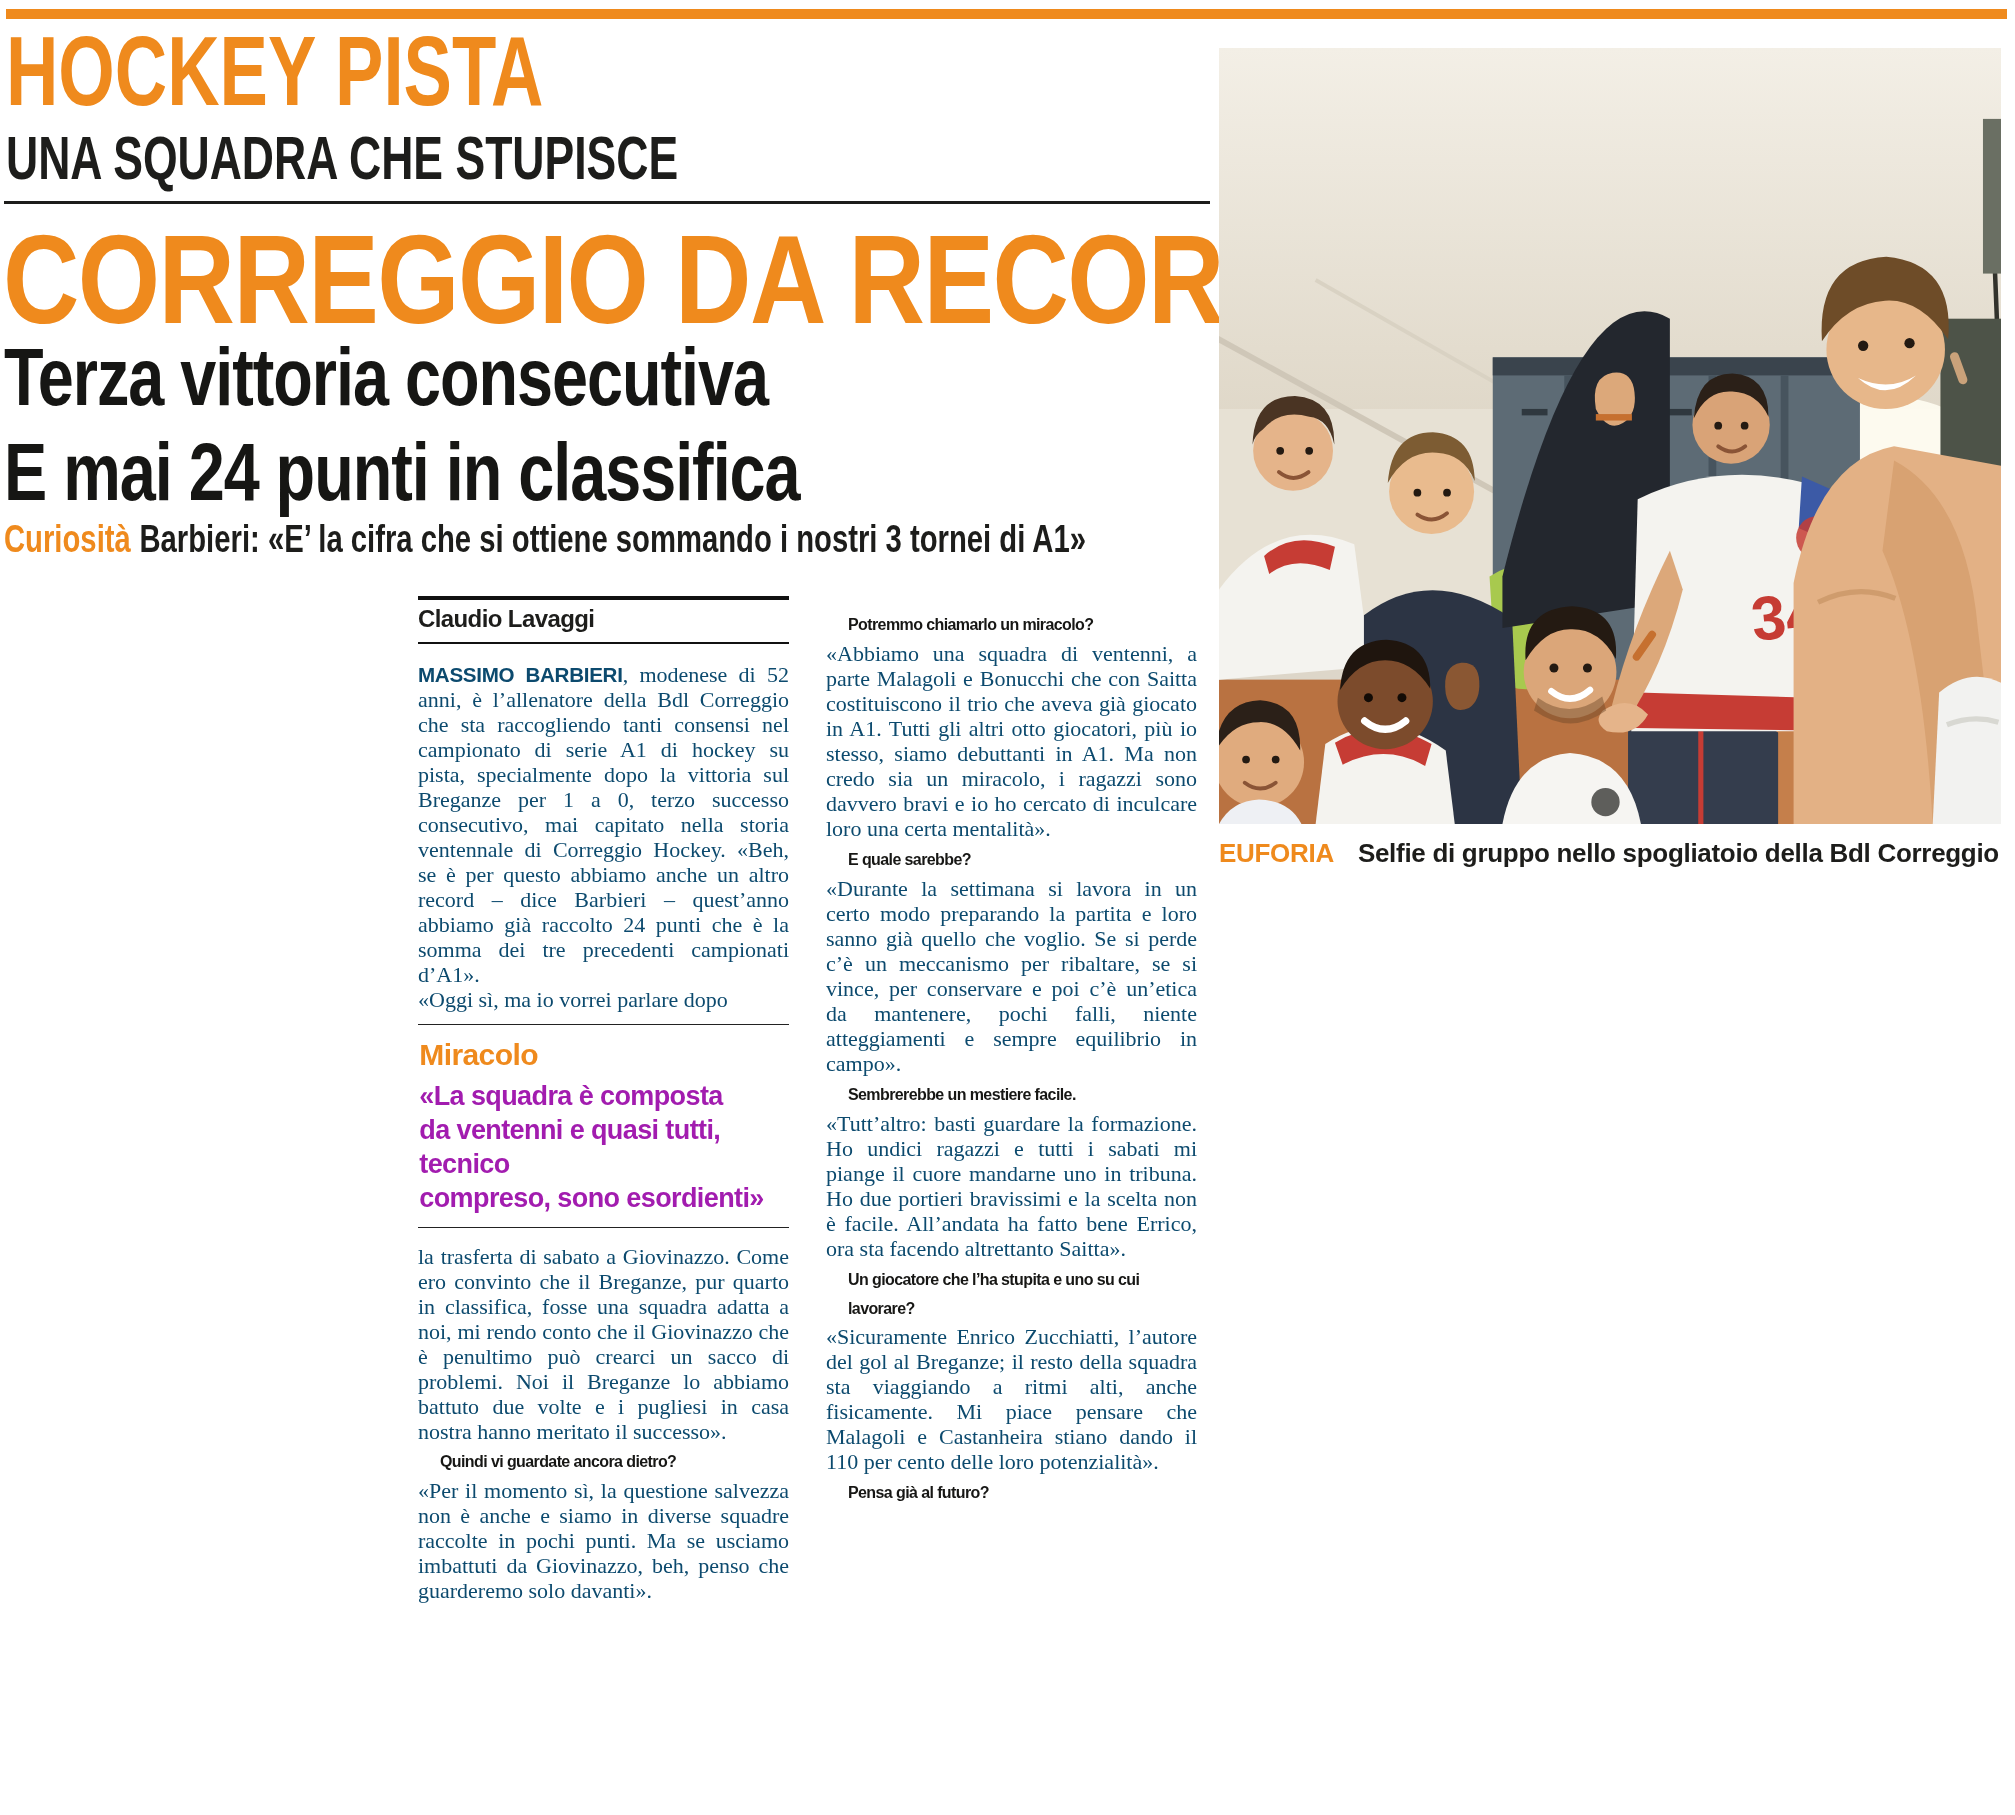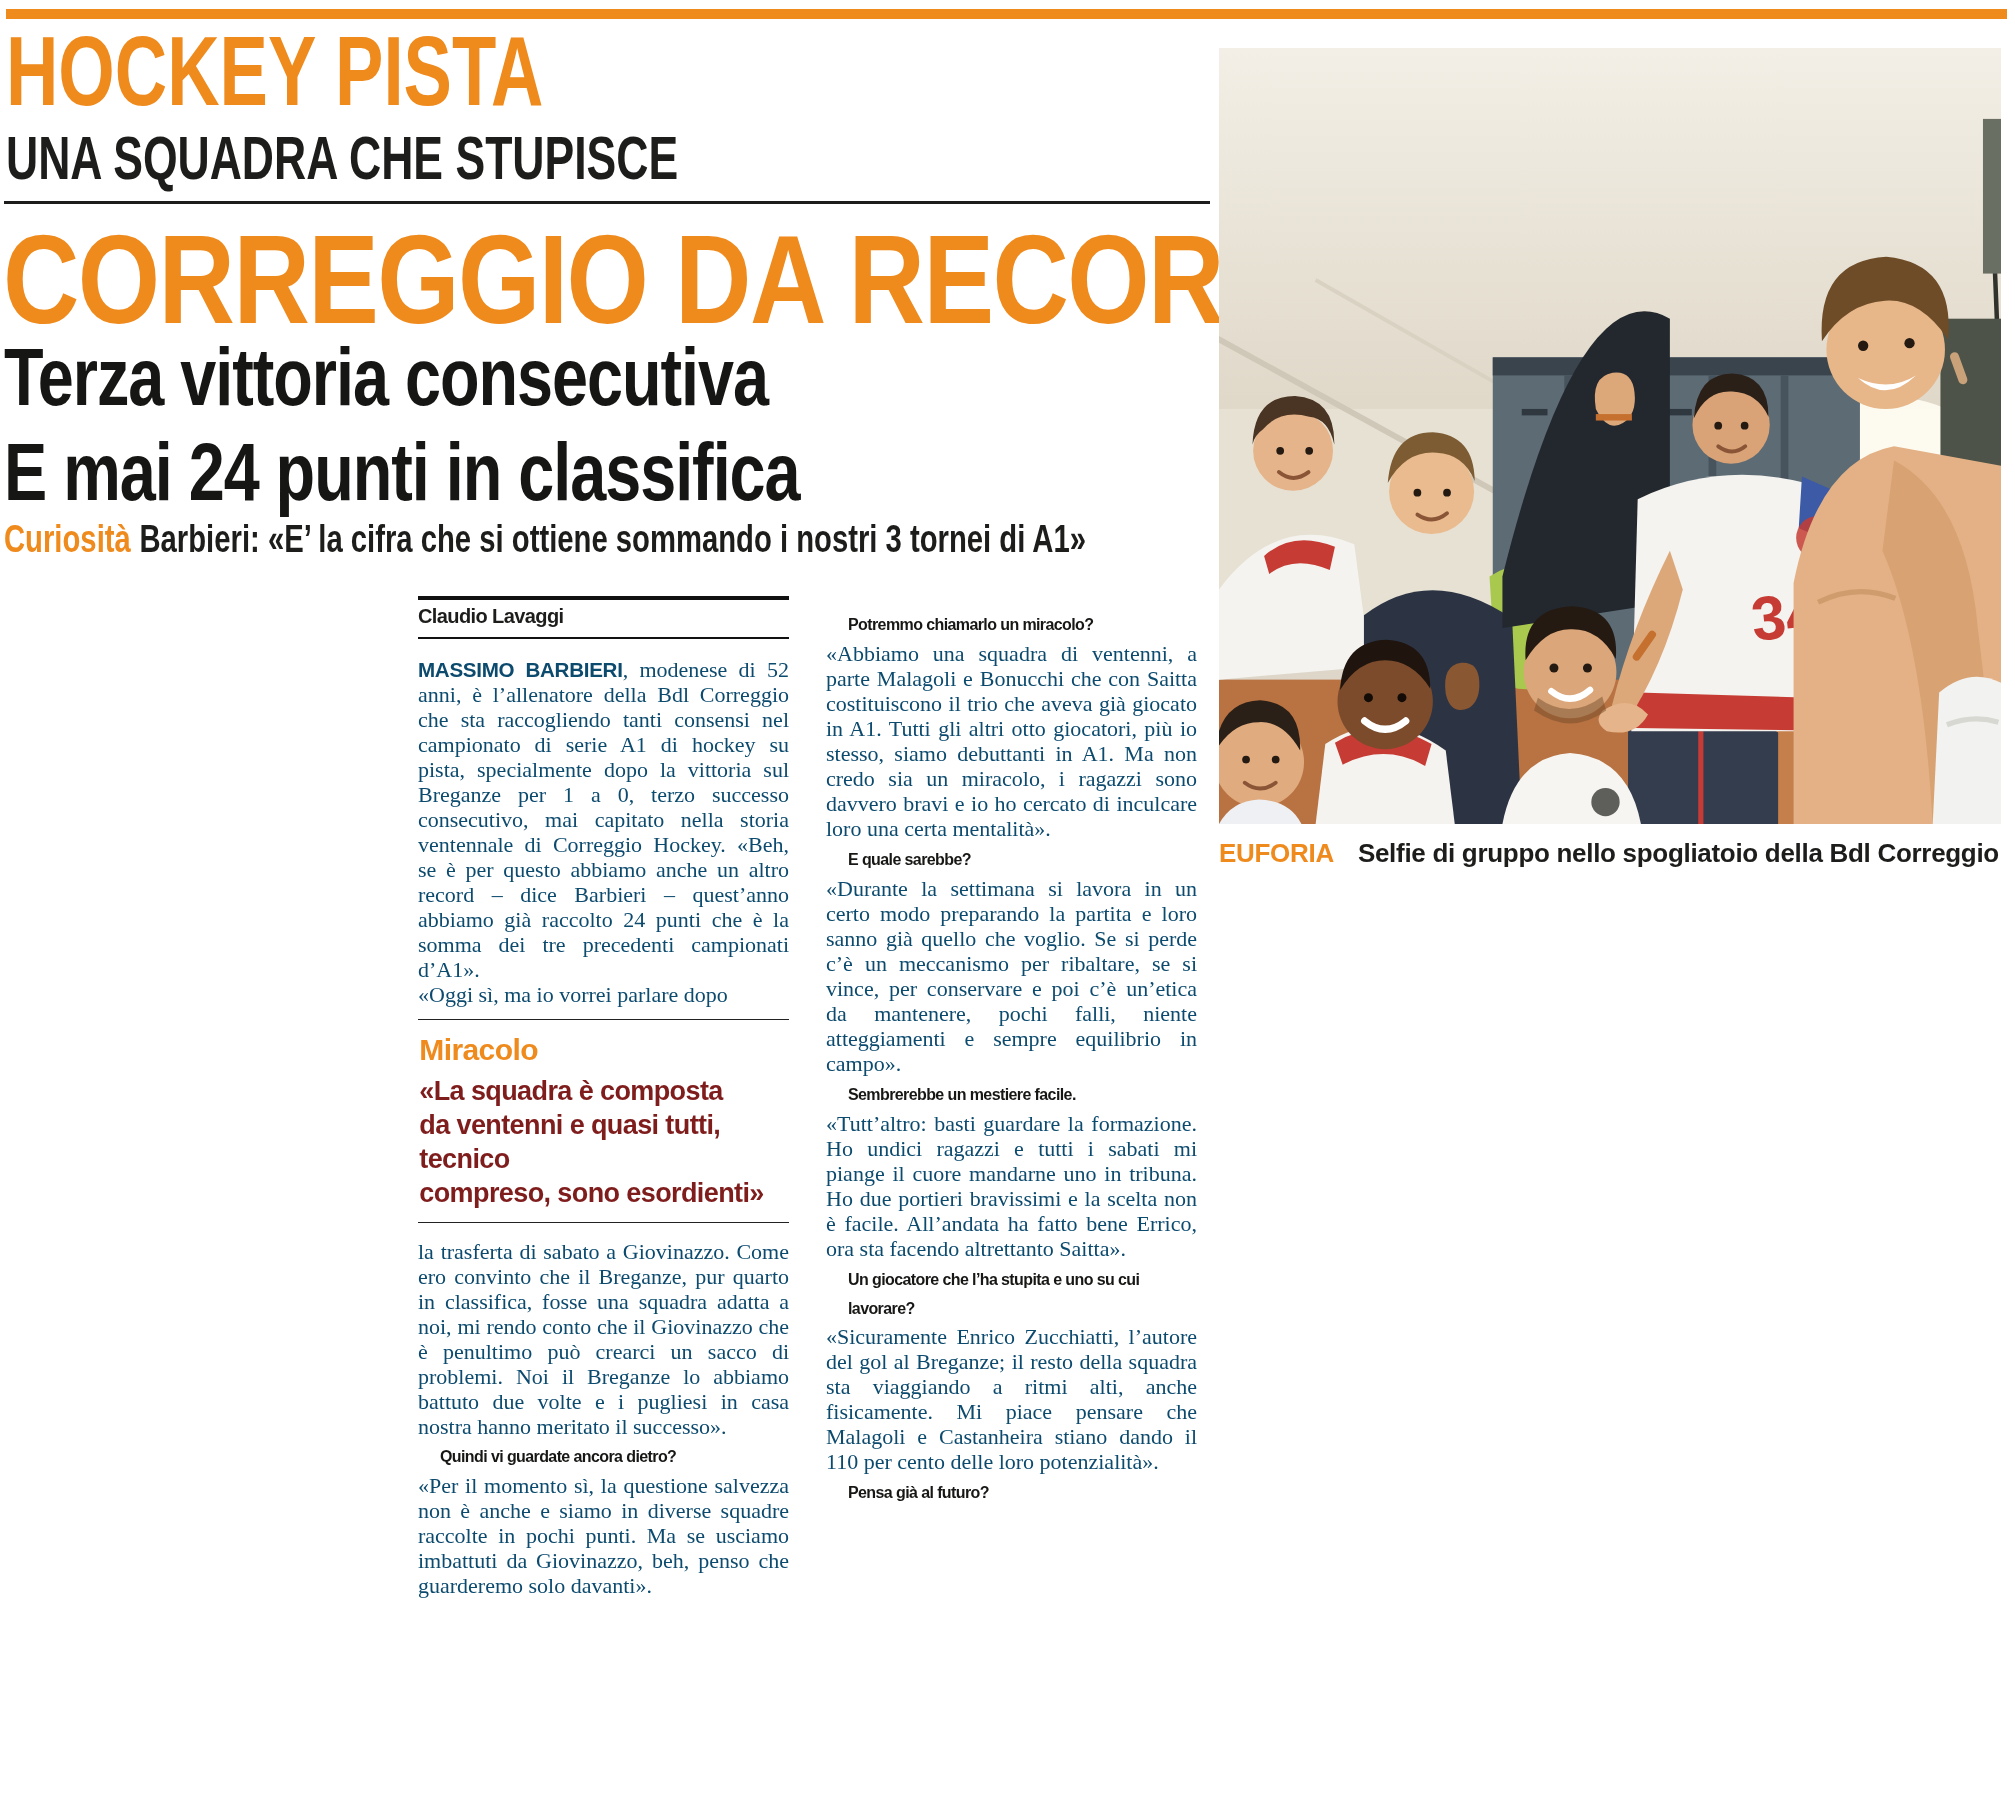--- a/index.html
+++ b/index.html
@@ -22,28 +22,28 @@
   .deck span{transform:scaleX(.80);}
   .deck1{top:337px;} .deck2{top:432px;}
   .curiosity{left:3.9px;top:518px;font-size:39px;font-weight:700;line-height:1.1;}
   .curiosity>span{transform:scaleX(.75);}
   .curiosity .lab{color:#ef8a1d;margin-right:11.6px;}
   
   .columns{left:418px;top:596px;width:780px;display:flex;gap:37px;align-items:flex-start;}
   .col{width:371px;}
   .col2{padding-top:10.3px;}
   .byline-block{border-top:4.5px solid #111;border-bottom:2.6px solid #111;padding:5.2px 0 9px;margin-bottom:18px;}
-  .byline{font-size:20px;font-weight:700;letter-spacing:-0.6px;}
+  .byline{font-size:24px;font-weight:700;letter-spacing:-0.6px;}
   .body-para{font-family:"Liberation Serif",serif;font-size:22px;line-height:25px;text-align:justify;margin:0;color:#0c4a6e;}
   .lead{font-family:"Liberation Sans",sans-serif;font-weight:700;font-size:20.6px;letter-spacing:-0.3px;}
   .q{font-size:16px;line-height:29px;font-weight:700;letter-spacing:-0.6px;margin:3.9px 0 1.9px;padding-left:22px;color:#17171五5;}
   .q{color:#171715;}
   .pullquote{border-top:1.9px solid #222;border-bottom:1.9px solid #222;padding:13px 1.3px 11.6px;margin:11.6px 0 15.5px;}
   .pq-label{color:#ef8a1d;font-size:30px;font-weight:700;letter-spacing:-0.6px;margin-bottom:7.7px;}
-  .pq-text{font-size:27px;line-height:34px;font-weight:700;letter-spacing:-0.6px;color:#7f1d1d;white-space:pre-line;}
+  .pq-text{font-size:27px;line-height:34px;font-weight:700;letter-spacing:-0.6px;color:#a21caf;white-space:pre-line;}
   
   .photo{left:1219px;top:48px;width:782px;height:776px;background:#ddd6c9;}
   .photo svg{display:block;width:100%;height:100%;}
   .caption{left:1219px;top:838px;width:793px;font-size:26px;font-weight:700;letter-spacing:-0.3px;line-height:1.2;}
   .cap-label{color:#ef8a1d;margin-right:24px;}
 </style>
 </head>
 <body>
 
 <div class="abs topbar"></div>

